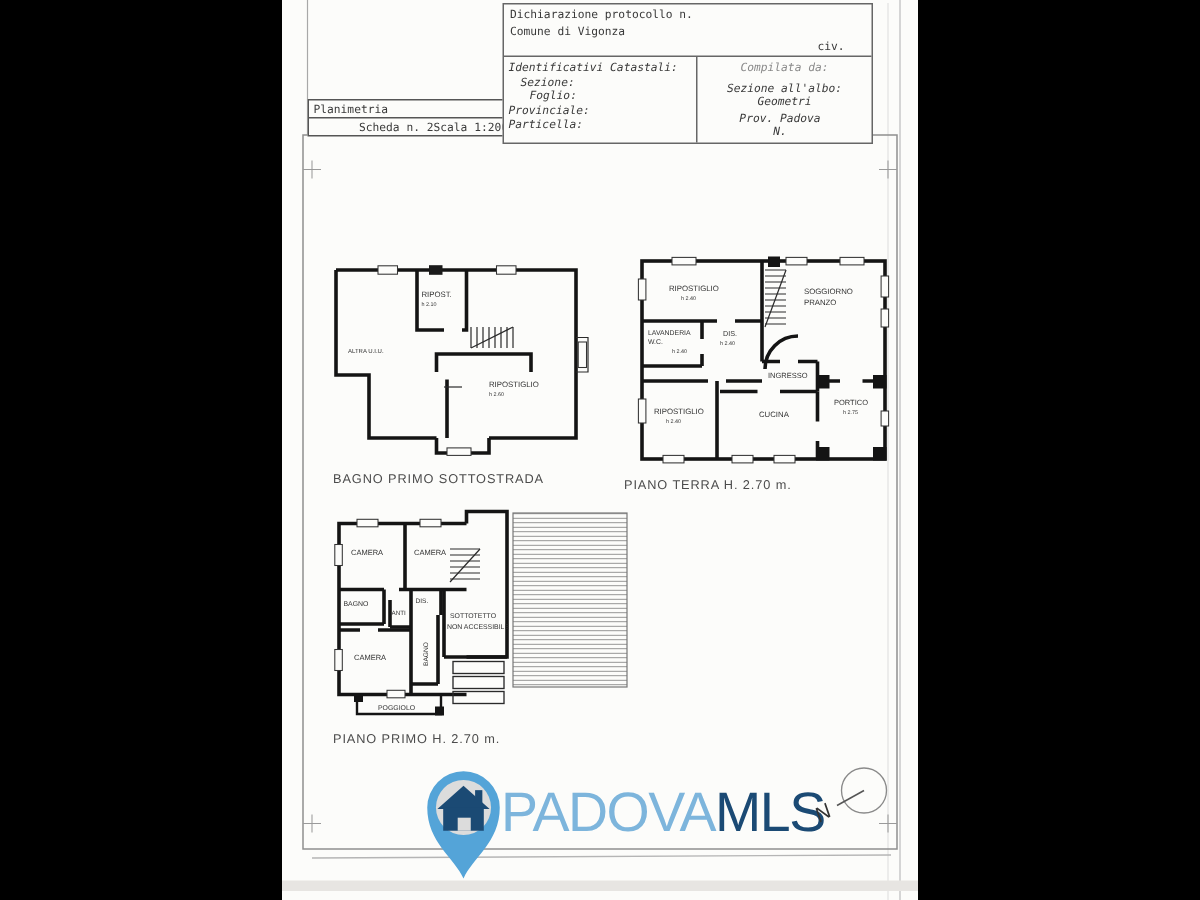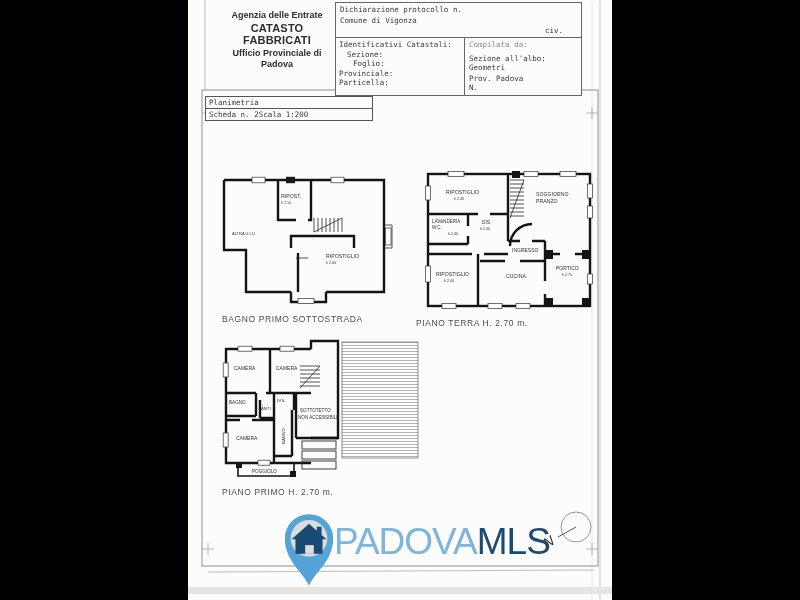--- a/index.html
+++ b/index.html
@@ -7,31 +7,31 @@
        font-family:"Liberation Sans",sans-serif;}
   .page{position:absolute;left:188px;top:0;width:424px;height:600px;background:#fcfcfa;}
   .abs{position:absolute;}
   
   .agency{left:28px;top:10px;width:122px;text-align:center;color:#2e2e2e;}
   .agency .l1{font-size:9px;font-weight:bold;}
   .agency .l2{font-size:11px;font-weight:bold;letter-spacing:.2px;margin-top:2px;}
   .agency .l3{font-size:9px;font-weight:bold;margin-top:2px;}
   .agency .l4{font-size:9px;font-weight:bold;margin-top:1px;}
   .mono{font-family:"DejaVu Sans Mono",monospace;color:#3a3a3a;}
-  .plan-table{left:17px;top:66px;width:166px;border:1px solid #555;background:#fcfcfa;margin-top:30px;}
+  .plan-table{left:17px;top:66px;width:166px;border:1px solid #555;background:#fcfcfa;}
   .plan-table .r1{font-size:7.5px;padding:1px 3px;border-bottom:1px solid #555;}
-  .plan-table .r2{font-size:7.5px;padding:1px 3px;display:flex;justify-content:flex-start;}
+  .plan-table .r2{font-size:7.5px;padding:1px 3px;display:flex;justify-content:center;}
   .rightbox{left:147px;top:2px;width:245px;border:1px solid #666;background:#fcfcfa;}
   .rb-top{position:relative;height:34px;border-bottom:1px solid #666;font-size:7.5px;}
   .rb-top .prot{position:absolute;left:4px;top:2px;}
   .rb-top .com{position:absolute;left:4px;top:13px;}
   .rb-top .civ{position:absolute;right:18px;bottom:2px;}
-  .rb-bot{display:flex;font-size:7.5px;}
+  .rb-bot{display:flex;font-size:7.5px;font-style:italic;}
   .rb-left{width:122px;border-right:1px solid #666;padding:2px 3px;line-height:9.5px;}
-  .rb-right{flex:1;padding:2px 4px;line-height:9.5px;position:relative;}
+  .rb-right{flex:1;padding:2px 4px;line-height:9.5px;position:relative;text-align:center;}
   .ind1{padding-left:8px;}
   .ind2{padding-left:14px;}
   .faded{color:#8a8a8a;}
   .prov-row{display:flex;justify-content:space-between;margin-top:1px;padding-right:6px;flex-direction:column;}
   
   .caption{font-size:8.5px;color:#4c4c4c;letter-spacing:.6px;}
   
   svg text{font-family:"Liberation Sans",sans-serif;fill:#333;}
   
   .brand{left:146px;top:521px;display:flex;align-items:flex-start;}
@@ -51,26 +51,20 @@
     <line x1="20" y1="572" x2="406" y2="570" stroke="#b5b5b5" stroke-width="0.9"></line>
     <g stroke="#9a9a9a" stroke-width="0.7">
       <path d="M14,113 H26 M20,107 V119"></path>
       <path d="M398,113 H410 M404,107 V119"></path>
       <path d="M14,549 H26 M20,543 V555"></path>
       <path d="M398,549 H410 M404,543 V555"></path>
     </g>
     <rect x="0" y="587" width="424" height="7" fill="#e7e5e2"></rect>
   </svg>
 
-  <div class="abs agency">
-    <div class="l1">Agenzia delle Entrate</div>
-    <div class="l2">CATASTO FABBRICATI</div>
-    <div class="l3">Ufficio Provinciale di</div>
-    <div class="l4">Padova</div>
-  </div>
 
   <div class="abs plan-table mono">
     <div class="r1">Planimetria</div>
     <div class="r2">
       <span>Scheda n. 2</span>
       <span>Scala 1:200</span>
     </div>
   </div>
 
   <div class="abs rightbox mono">

